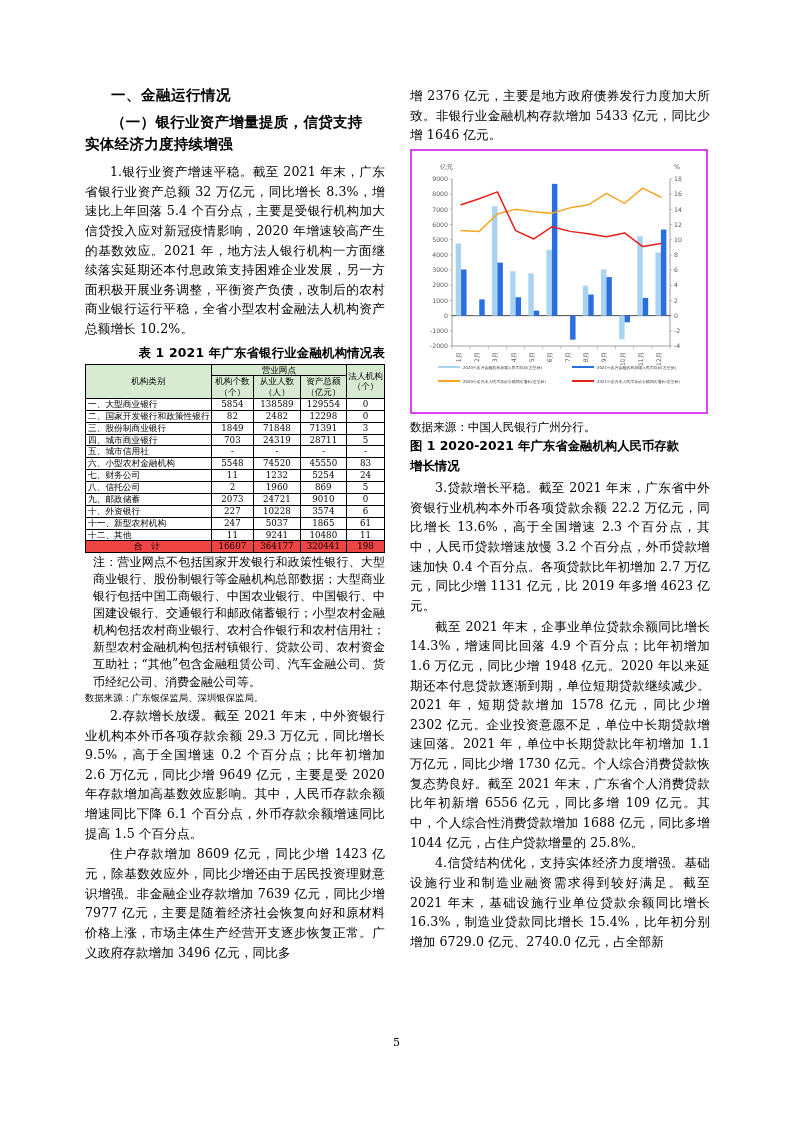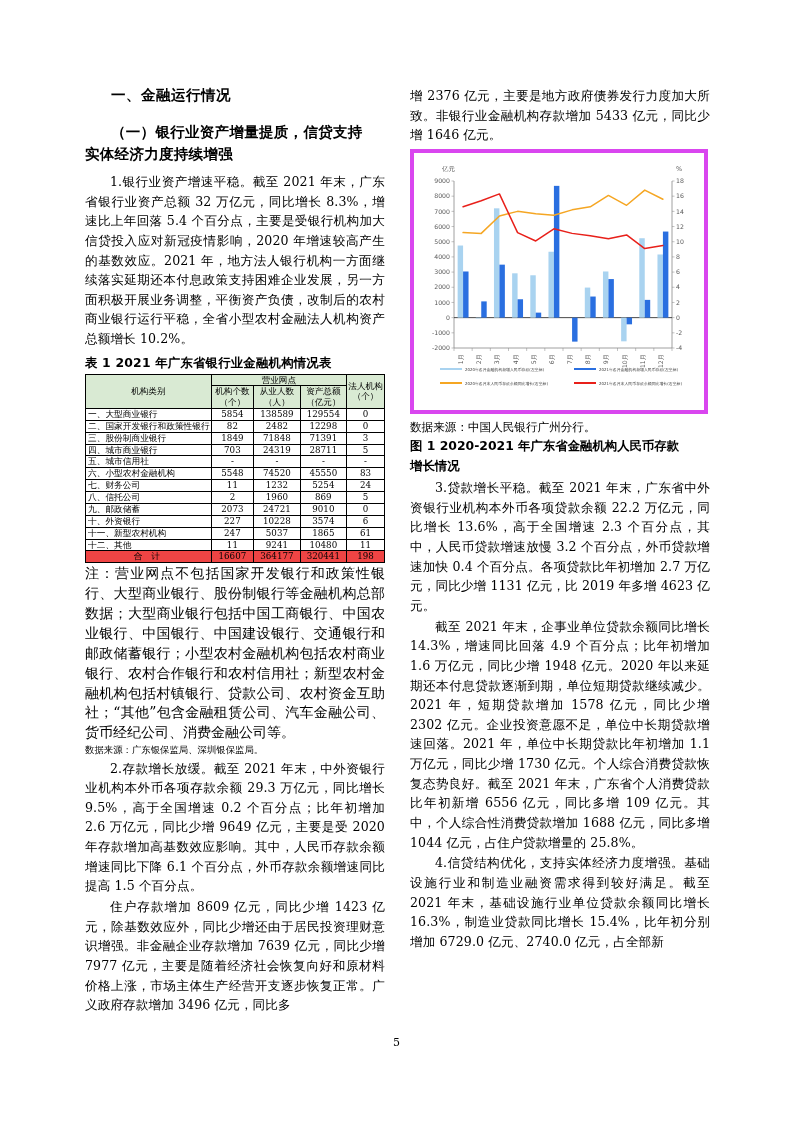--- a/index.html
+++ b/index.html
@@ -13,63 +13,63 @@
   }
   .page { position:absolute; inset:0; }
 
   .col { position:absolute; top:86px; width:300px; }
   .col-left  { left:85px; }
   .col-right { left:410px; }
 
   h1.sec {
     font-family:"DejaVu Sans","Liberation Sans",sans-serif;
     font-size:14.5px; font-weight:bold;
-    margin:0 0 16px 0; padding-left:26px; letter-spacing:.5px;
+    margin:0 0 6px 0; padding-left:26px; letter-spacing:.5px;
   }
   h2.subsec {
     font-family:"DejaVu Sans","Liberation Sans",sans-serif;
     font-size:14.5px; font-weight:bold;
     margin:0 8px 6px 0; line-height:1.55; text-indent:26px;
     letter-spacing:.3px;
   }
   p.body {
     font-size:12.6px; line-height:1.56; margin:0 0 1px 0;
     text-indent:25px; text-align:justify; text-justify:inter-ideograph;
     letter-spacing:.1px;
   }
 
   
   .tbl-cap {
     font-family:"DejaVu Sans","Liberation Sans",sans-serif;
-    font-size:12.4px; font-weight:bold; text-align:left;
+    font-size:12.4px; font-weight:bold; text-align:right;
     margin:6px 0 2px 0; letter-spacing:.2px;
   }
   table.bank {
     border-collapse:collapse; width:300px;
     font-size:8.7px; font-family:"DejaVu Serif","Liberation Serif",serif;
   }
   table.bank th, table.bank td {
     border:1px solid #000; padding:0 1px; line-height:1.25;
   }
   table.bank thead th {
     background:#d9ead3; text-align:center; font-weight:normal; font-size:8.6px;
   }
   table.bank td.lbl { text-align:left; padding-left:2px; white-space:nowrap; }
   table.bank td.num { text-align:center; }
   table.bank tr.total td { background:#ef4444; text-align:center; letter-spacing:3px;}
   table.bank tr.total td.num { letter-spacing:0; }
   .tbl-note {
-    font-size:14px; line-height:1.42; text-align:justify; margin:1px 0 0 0;
+    font-size:12px; line-height:1.42; text-align:justify; margin:1px 0 0 8px;
     text-indent:0;
   }
   .tbl-src { font-size:9.4px; line-height:1.42; margin:0; }
 
   
   .fig-box {
-    width:298px; height:265px; border:4px solid #d946ef;
+    width:298px; height:265px; border:2px solid #d946ef;
     box-sizing:border-box; margin:4px 0 6px 0; background:#fff;
     position:relative;
   }
   .fig-cap {
     font-family:"DejaVu Sans","Liberation Sans",sans-serif;
     font-size:12.4px; font-weight:bold; text-align:left;
     line-height:1.5; margin:1px 0 3px 0;
   }
   .src-line { font-size:11.6px; margin:0 0 2px 0; text-indent:0; }
 

